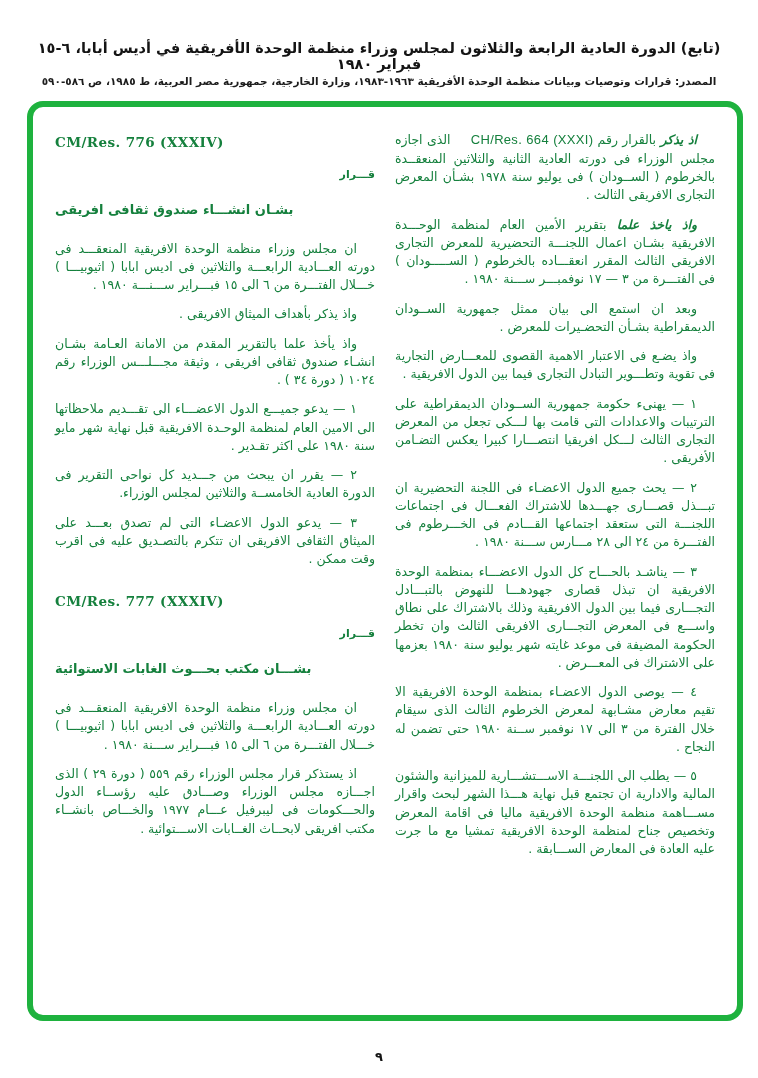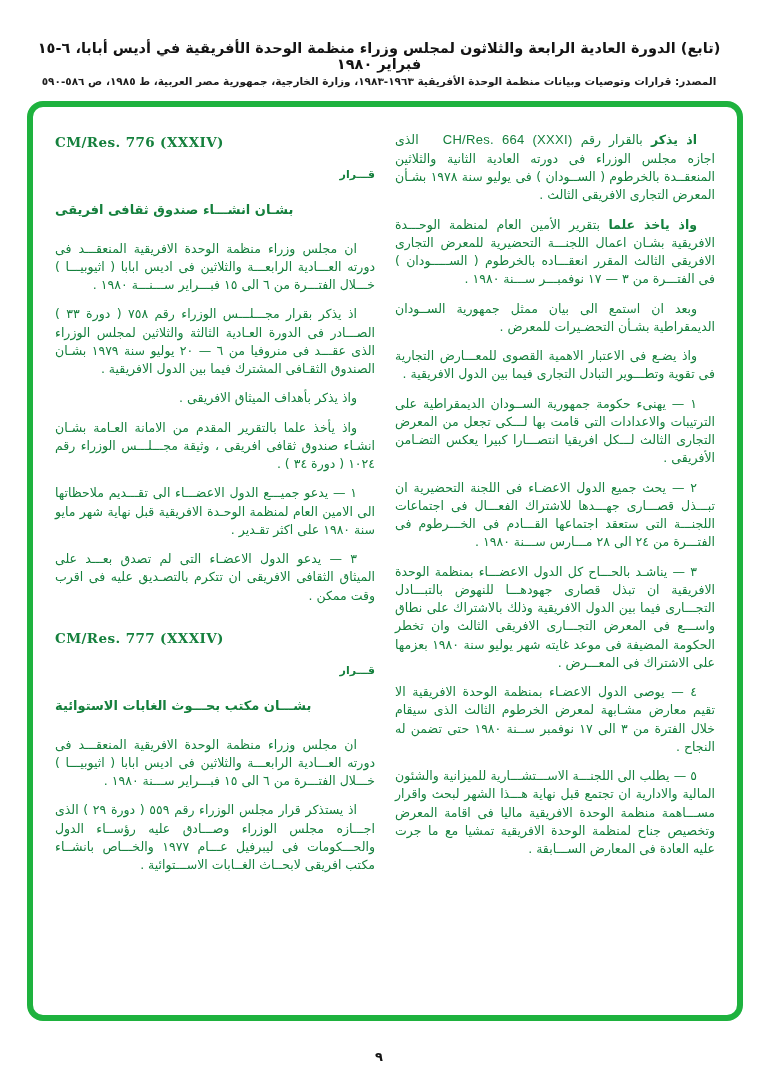--- a/index.html
+++ b/index.html
@@ -22,21 +22,21 @@
   }
   .columns{
     display:flex;direction:rtl;gap:20px;
     padding:24px 22px 10px 22px;height:100%;box-sizing:border-box;overflow:hidden;
   }
   .col{
     flex:1;direction:rtl;text-align:justify;
     font-size:12.5px;line-height:1.46;color:#15803d;
   }
   .col p{margin:0 0 11px 0;text-indent:18px;}
-  b.lead{font-weight:700;}
+  b.lead{font-weight:700;font-style:italic;}
 
   .res-ref{
     direction:ltr;text-align:left;font-family:"DejaVu Serif",serif;
     font-size:13.5px;font-weight:600;letter-spacing:.4px;margin:2px 0 14px 0;
   }
   .res-ref.second{margin-top:24px;}
   .res-heading{
     text-align:right;font-size:11px;font-weight:700;margin:14px 0 18px 0;
   }
   .res-subject{
@@ -86,24 +86,24 @@
 
         <p class="para"><span>٥ — يطلب الى اللجنـــة الاســـتشـــارية للميزانية والشئون المالية والادارية ان تجتمع قبل نهاية هـــذا الشهر لبحث واقرار مســـاهمة منظمة الوحدة الافريقية ماليا فى اقامة المعرض وتخصيص جناح لمنظمة الوحدة الافريقية تمشيا مع ما جرت عليه العادة فى المعارض الســـابقة .</span></p>
       </section>
 
       <section class="col">
         <div class="res-ref">CM/Res. 776 (XXXIV)</div>
         <div class="res-heading">قـــرار</div>
         <div class="res-subject">بشـان انشـــاء صندوق ثقافى افريقى</div>
 
         <p class="para">ان مجلس وزراء منظمة الوحدة الافريقية المنعقـــد فى دورته العـــادية الرابعـــة والثلاثين فى اديس ابابا ( اثيوبيـــا ) خـــلال الفتـــرة من ٦ الى ١٥ فبـــراير ســـنـــة ١٩٨٠ .</p>
-        <p class="para">اذ يذكر بقرار مجـــلـــس الوزراء رقم ٧٥٨ ( دورة ٣٣ ) الصـــادر فى الدورة العـادية الثالثة والثلاثين لمجلس الوزراء الذى عقـــد فى منروفيا من ٦ — ٢٠ يوليو سنة ١٩٧٩ بشـان الصندوق الثقـافى المشترك فيما بين الدول الافريقية .</p>
         <p class="para">واذ يذكر بأهداف الميثاق الافريقى .</p>
         <p class="para">واذ يأخذ علما بالتقرير المقدم من الامانة العـامة بشـان انشـاء صندوق ثقافى افريقى ، وثيقة مجـــلـــس الوزراء رقم ١٠٢٤ ( دورة ٣٤ ) .</p>
         <p class="para">١ — يدعو جميـــع الدول الاعضـــاء الى تقـــديم ملاحظاتها الى الامين العام لمنظمة الوحـدة الافريقية قبل نهاية شهر مايو سنة ١٩٨٠ على اكثر تقـدير .</p>
+        <p class="para">٢ — يقرر ان يبحث من جـــديد كل نواحى التقرير فى الدورة العادية الخامســة والثلاثين لمجلس الوزراء.</p>
         <p class="para">٣ — يدعو الدول الاعضـاء التى لم تصدق بعـــد على الميثاق الثقافى الافريقى ان تتكرم بالتصـديق عليه فى اقرب وقت ممكن .</p>
 
         <div class="res-ref second">CM/Res. 777 (XXXIV)</div>
         <div class="res-heading">قـــرار</div>
         <div class="res-subject">بشـــان مكتب بحـــوث الغابات الاستوائية</div>
 
         <p class="para">ان مجلس وزراء منظمة الوحدة الافريقية المنعقـــد فى دورته العـــادية الرابعـــة والثلاثين فى اديس ابابا ( اثيوبيـــا ) خـــلال الفتـــرة من ٦ الى ١٥ فبـــراير ســـنة ١٩٨٠ .</p>
         <p class="para">اذ يستذكر قرار مجلس الوزراء رقم ٥٥٩ ( دورة ٢٩ ) الذى اجـــازه مجلس الوزراء وصـــادق عليه رؤســاء الدول والحـــكومات فى ليبرفيل عـــام ١٩٧٧ والخـــاص بانشــاء مكتب افريقى لابحــاث الغــابات الاســـتوائية .</p>
       </section>
 

